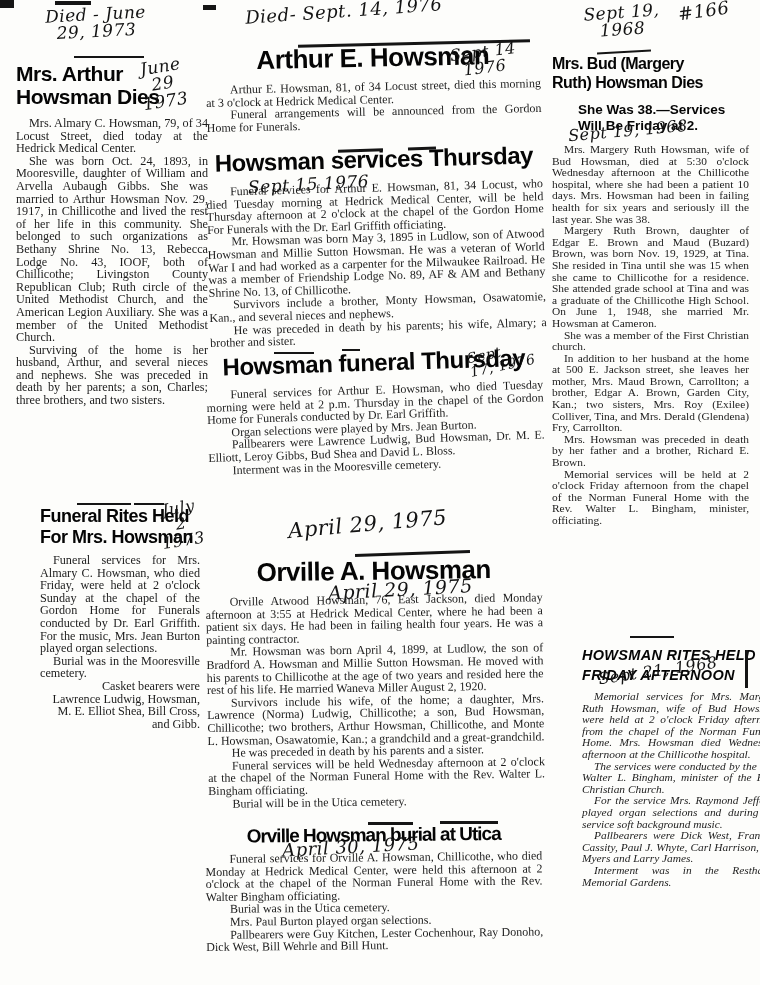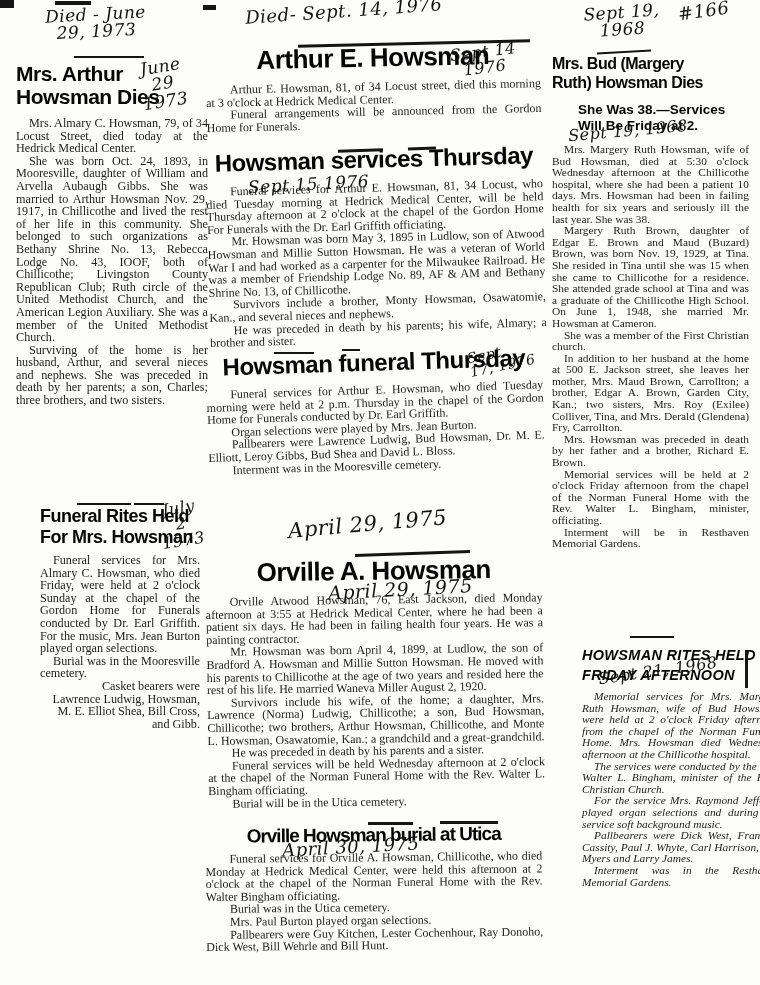--- a/index.html
+++ b/index.html
@@ -155,21 +155,20 @@
 Ruth) Howsman Dies</h2>
     <div class="subhead" style="margin:10px 0 0 26px;font-size:13.5px;line-height:16px;">She Was 38.—Services
 Will Be Friday at 2.</div>
     <div class="body rbody" style="margin-top:10px;">
       <p>Mrs. Margery Ruth Howsman, wife of Bud Howsman, died at 5:30 o'clock Wednesday afternoon at the Chillicothe hospital, where she had been a patient 10 days. Mrs. Howsman had been in failing health for six years and seriously ill the last year. She was 38.</p>
       <p>Margery Ruth Brown, daughter of Edgar E. Brown and Maud (Buzard) Brown, was born Nov. 19, 1929, at Tina. She resided in Tina until she was 15 when she came to Chillicothe for a residence. She attended grade school at Tina and was a graduate of the Chillicothe High School. On June 1, 1948, she married Mr. Howsman at Cameron.</p>
       <p>She was a member of the First Christian church.</p>
       <p>In addition to her husband at the home at 500 E. Jackson street, she leaves her mother, Mrs. Maud Brown, Carrollton; a brother, Edgar A. Brown, Garden City, Kan.; two sisters, Mrs. Roy (Exilee) Colliver, Tina, and Mrs. Derald (Glendena) Fry, Carrollton.</p>
       <p>Mrs. Howsman was preceded in death by her father and a brother, Richard E. Brown.</p>
       <p>Memorial services will be held at 2 o'clock Friday afternoon from the chapel of the Norman Funeral Home with the Rev. Walter L. Bingham, minister, officiating.</p>
-      <p>Interment will be in Resthaven Memorial Gardens.</p>
     </div>
   </div>
 
   <div class="article" style="left:582px;top:645px;width:197px;font-style:italic;">
     <h2 class="hl" style="font-size:14.5px;line-height:20px;letter-spacing:0.3px;">HOWSMAN RITES HELD
 FRIDAY AFTERNOON</h2>
     <div class="body rbody" style="margin-top:6px;">
       <p>Memorial services for Mrs. Margery Ruth Howsman, wife of Bud Howsman were held at 2 o'clock Friday afternoon from the chapel of the Norman Funeral Home. Mrs. Howsman died Wednesday afternoon at the Chillicothe hospital.</p>
       <p>The services were conducted by the Rev. Walter L. Bingham, minister of the First Christian Church.</p>
       <p>For the service Mrs. Raymond Jeffords played organ selections and during the service soft background music.</p>

